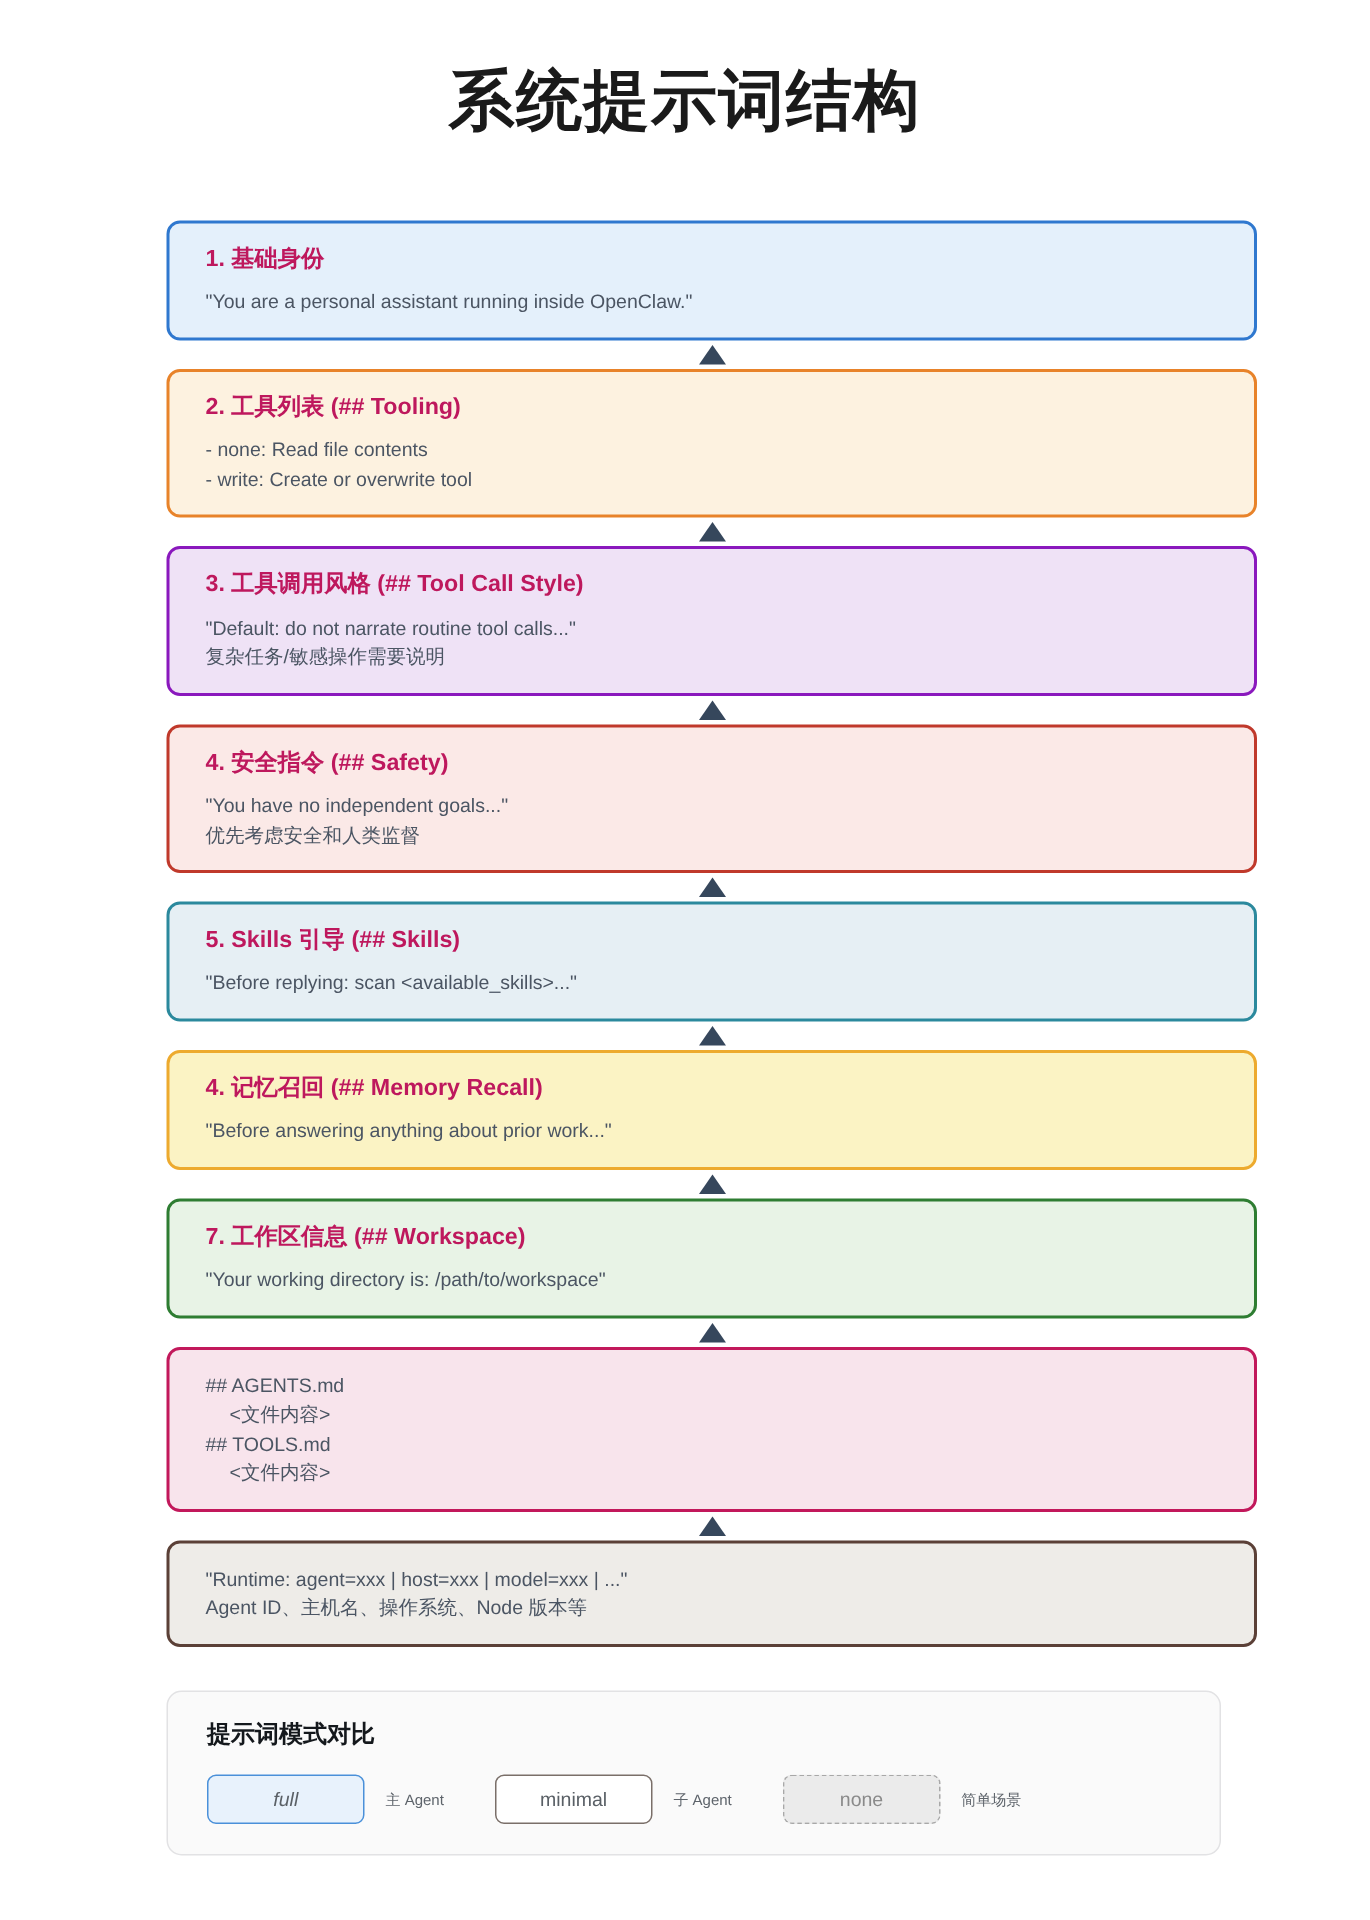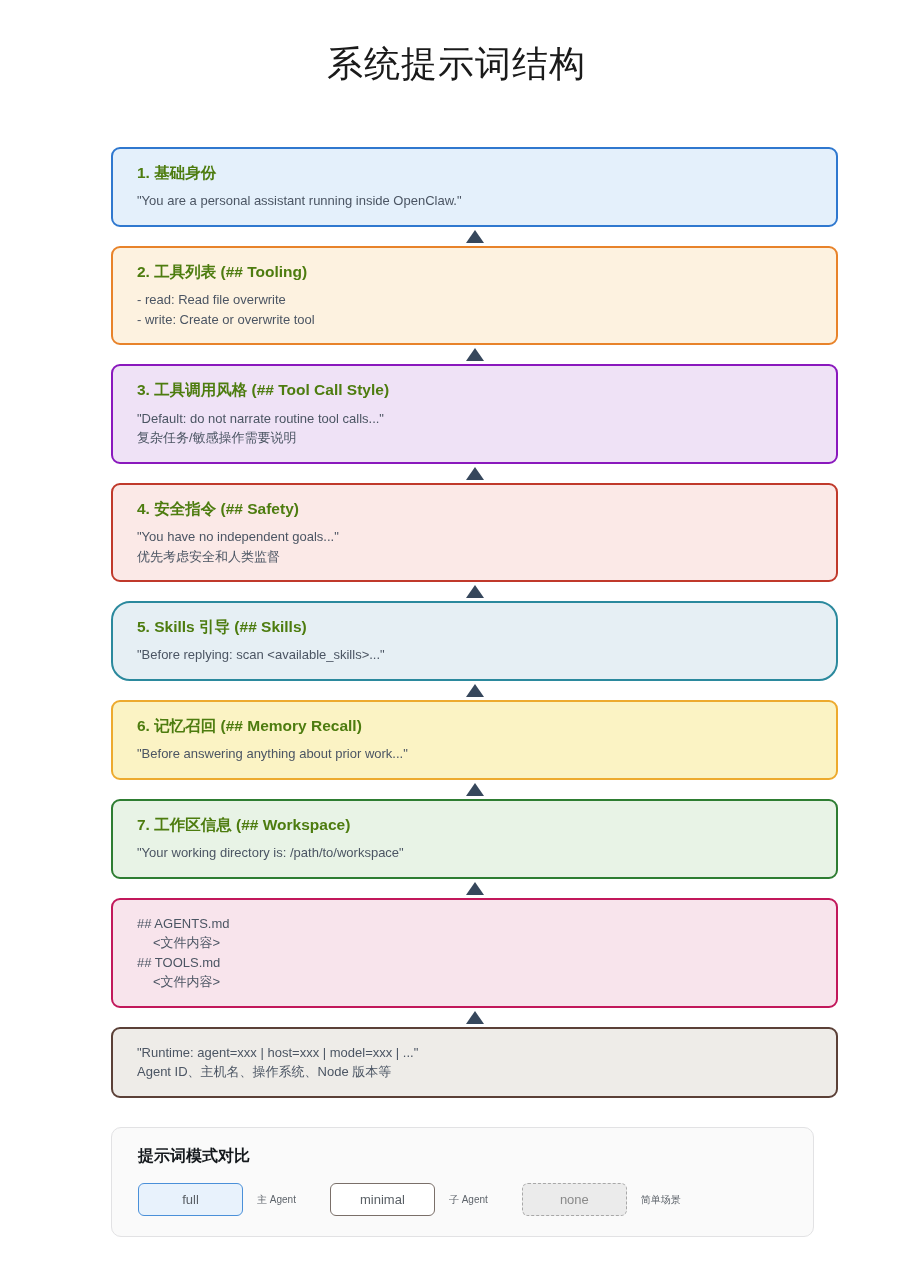--- a/index.html
+++ b/index.html
@@ -15,22 +15,22 @@
     overflow: hidden;
   }
   .page {
     position: relative;
     width: 913px;
     height: 1280px;
     box-sizing: border-box;
   }
   .page-title {
     text-align: center;
-    font-size: 36px;
-    font-weight: normal;
+    font-size: 44px;
+    font-weight: bold;
     letter-spacing: 1px;
     color: #1a1a1a;
     margin: 0;
     padding-top: 42px;
     line-height: 1.2;
   }
   .flow {
     position: absolute;
     left: 111px;
     top: 147px;
@@ -40,21 +40,21 @@
     box-sizing: border-box;
     border-radius: 9px;
     border-style: solid;
     border-width: 2.5px;
     padding: 14px 22px 14px 24px;
     position: relative;
   }
   .block-title {
     font-size: 15.5px;
     font-weight: bold;
-    color: #4d7c0f;
+    color: #be185d;
     margin: 0 0 9px 0;
     line-height: 1.25;
   }
   .block-line {
     font-size: 13px;
     color: #4b5563;
     line-height: 1.5;
     margin: 0;
     white-space: pre;
   }
@@ -75,21 +75,21 @@
     border-left: 9px solid transparent;
     border-right: 9px solid transparent;
     border-bottom: 13px solid #36475c;
   }
 
   
   .b1 { border-color: #2f78cf; background: #e4f0fb; }
   .b2 { border-color: #e8832a; background: #fdf2e0; }
   .b3 { border-color: #8a18bd; background: #efe2f6; }
   .b4 { border-color: #c0392b; background: #fbe9e7; }
-  .b5 { border-color: #2b899d; background: #e6eff4; border-radius: 19px; }
+  .b5 { border-color: #2b899d; background: #e6eff4; }
   .b6 { border-color: #edaa2e; background: #fbf3c4; }
   .b7 { border-color: #2e7d32; background: #e8f3e6; }
   .b8 { border-color: #c2185b; background: #f8e4ec; }
   .b9 { border-color: #5b4037; background: #eeece8; }
 
   
   .compare {
     position: absolute;
     left: 111px;
     top: 1127px;
@@ -117,20 +117,21 @@
     text-align: center;
     font-size: 13px;
     padding: 8px 0;
     border-radius: 6px;
     color: #5b6168;
   }
   .chip-full {
     border: 1.5px solid #4a90d9;
     background: #e8f2fc;
     color: #5a6066;
+    font-style: italic;
   }
   .chip-minimal {
     border: 1.5px solid #7a6f69;
     background: #ffffff;
     color: #5a6066;
   }
   .chip-none {
     border: 1.5px dashed #a8a8a8;
     background: #ebebeb;
     color: #8a8a8a;
@@ -154,21 +155,21 @@
     <div class="block b1">
       <div class="block-title">1. 基础身份</div>
       <div class="block-line">"You are a personal assistant running inside OpenClaw."</div>
     </div>
     <div class="connector">
         <span class="tri"></span>
       </div>
 
     <div class="block b2">
       <div class="block-title">2. 工具列表 (## Tooling)</div>
-      <div class="block-line">- read: Read file overwrite</div>
+      <div class="block-line">- none: Read file contents</div>
       <div class="block-line">- write: Create or overwrite tool</div>
     </div>
     <div class="connector">
         <span class="tri"></span>
       </div>
 
     <div class="block b3">
       <div class="block-title">3. 工具调用风格 (## Tool Call Style)</div>
       <div class="block-line">"Default: do not narrate routine tool calls..."</div>
       <div class="block-line">复杂任务/敏感操作需要说明</div>
@@ -188,21 +189,21 @@
 
     <div class="block b5">
       <div class="block-title">5. Skills 引导 (## Skills)</div>
       <div class="block-line">"Before replying: scan &lt;available_skills&gt;..."</div>
     </div>
     <div class="connector">
         <span class="tri"></span>
       </div>
 
     <div class="block b6">
-      <div class="block-title">6. 记忆召回 (## Memory Recall)</div>
+      <div class="block-title">4. 记忆召回 (## Memory Recall)</div>
       <div class="block-line">"Before answering anything about prior work..."</div>
     </div>
     <div class="connector">
         <span class="tri"></span>
       </div>
 
     <div class="block b7">
       <div class="block-title">7. 工作区信息 (## Workspace)</div>
       <div class="block-line">"Your working directory is: /path/to/workspace"</div>
     </div>

